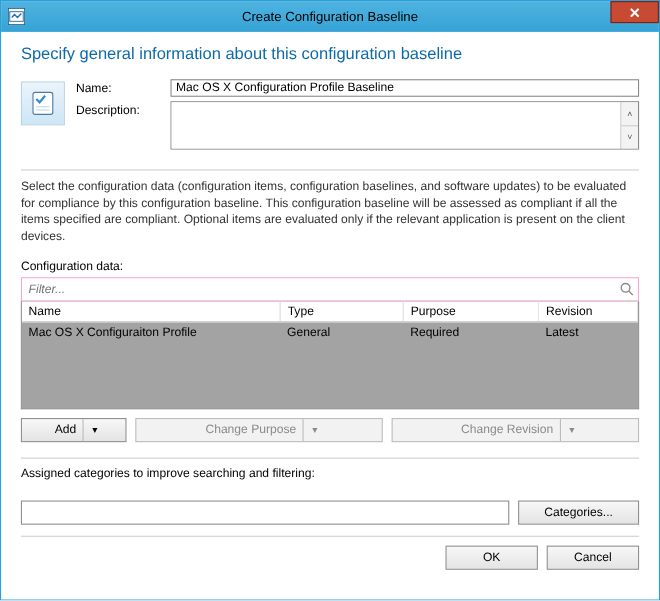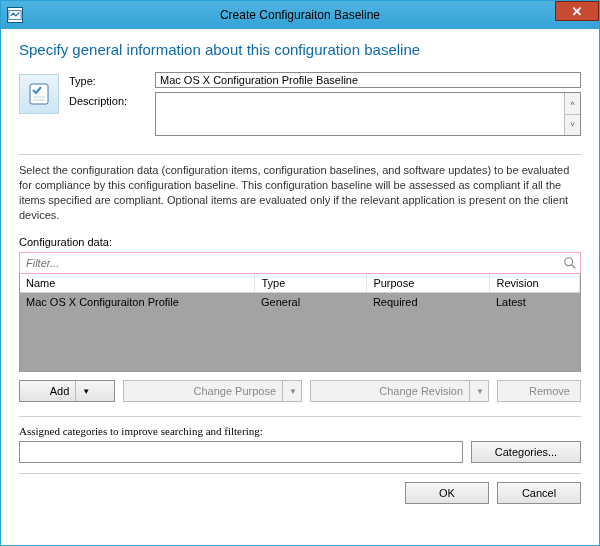--- a/index.html
+++ b/index.html
@@ -190,30 +190,29 @@
     align-items: center;
     justify-content: center;
     gap: 6px;
     min-width: 84px;
   }
   .btn.split { min-width: 96px; padding-right:4px;}
   .btn.disabled {
     color: #8a8a8a;
     border-color: #bdbdbd;
     background: #f2f2f2;
-    justify-content: flex-end;
   }
   .btn .caret {
     font-size: 8px;
     border-left:1px solid #bbb;
     padding-left:6px;
     height:100%;
     display:flex;align-items:center;
   }
-  .assigned-label { margin-bottom: 4px; font-family: Liberation Serif, serif; }
+  .assigned-label { margin-bottom: 18px; }
   .assigned-row { display:flex; gap:8px; }
   .assigned-box {
     flex:1;
     height:22px;
     border:1px solid #8f8f8f;
     background:#fff;
   }
   .footer-row {
     display:flex;justify-content:flex-end;gap:8px;
   }
@@ -224,42 +223,42 @@
 
 <div class="window">
 
   <div class="titlebar">
     <div class="titlebar-icon">
       <svg viewBox="0 0 16 16">
         <rect x="1" y="3" width="14" height="10" fill="#fff" stroke="#2b6fa3"></rect>
         <polyline points="3,9 6,6 9,9 13,5" fill="none" stroke="#2b6fa3" stroke-width="1.5"></polyline>
       </svg>
     </div>
-    <div class="titlebar-title">Create Configuraiton Baseline</div>
+    <div class="titlebar-title">Create Configuration Baseline</div>
     <div class="close-btn">
       <span>✕</span>
     </div>
   </div>
 
   <div class="content">
 
     <div class="heading">Specify general information about this configuration baseline</div>
 
     <div class="form-area">
       <div class="form-icon">
         <svg viewBox="0 0 24 24">
           <rect x="3" y="2" width="18" height="20" rx="2" fill="#fff" stroke="#4b7aa6"></rect>
           <polyline points="6,8 9,11 14,5" fill="none" stroke="#3a8bc9" stroke-width="2"></polyline>
           <line x1="6" y1="15" x2="18" y2="15" stroke="#bcd3e4"></line>
           <line x1="6" y1="18" x2="18" y2="18" stroke="#bcd3e4"></line>
         </svg>
       </div>
       <div class="fields">
         <div class="field-row">
-          <div class="field-label">Type:</div>
+          <div class="field-label">Name:</div>
           <input class="field-input" value="Mac OS X Configuration Profile Baseline" style="">
         </div>
         <div class="field-row">
           <div class="field-label">Description:</div>
           <div class="desc-wrap">
             <textarea class="field-textarea" value="" style=""></textarea>
             <div class="spinner">
               <div>˄</div>
               <div>˅</div>
             </div>
@@ -317,23 +316,20 @@
         <span class="caret">▼</span>
       </button>
       <button class="btn split disabled" style="flex:1">
         <span>Change Purpose</span>
         <span class="caret">▼</span>
       </button>
       <button class="btn split disabled" style="flex:1">
         <span>Change Revision</span>
         <span class="caret">▼</span>
       </button>
-      <button class="btn disabled">
-        <span>Remove</span>
-      </button>
     </div>
 
     <hr class="sep">
 
     <div class="assigned-label">Assigned categories to improve searching and filtering:</div>
     <div class="assigned-row">
       <div class="assigned-box"></div>
       <button class="btn" style="min-width:110px">
         <span>Categories...</span>
       </button>

